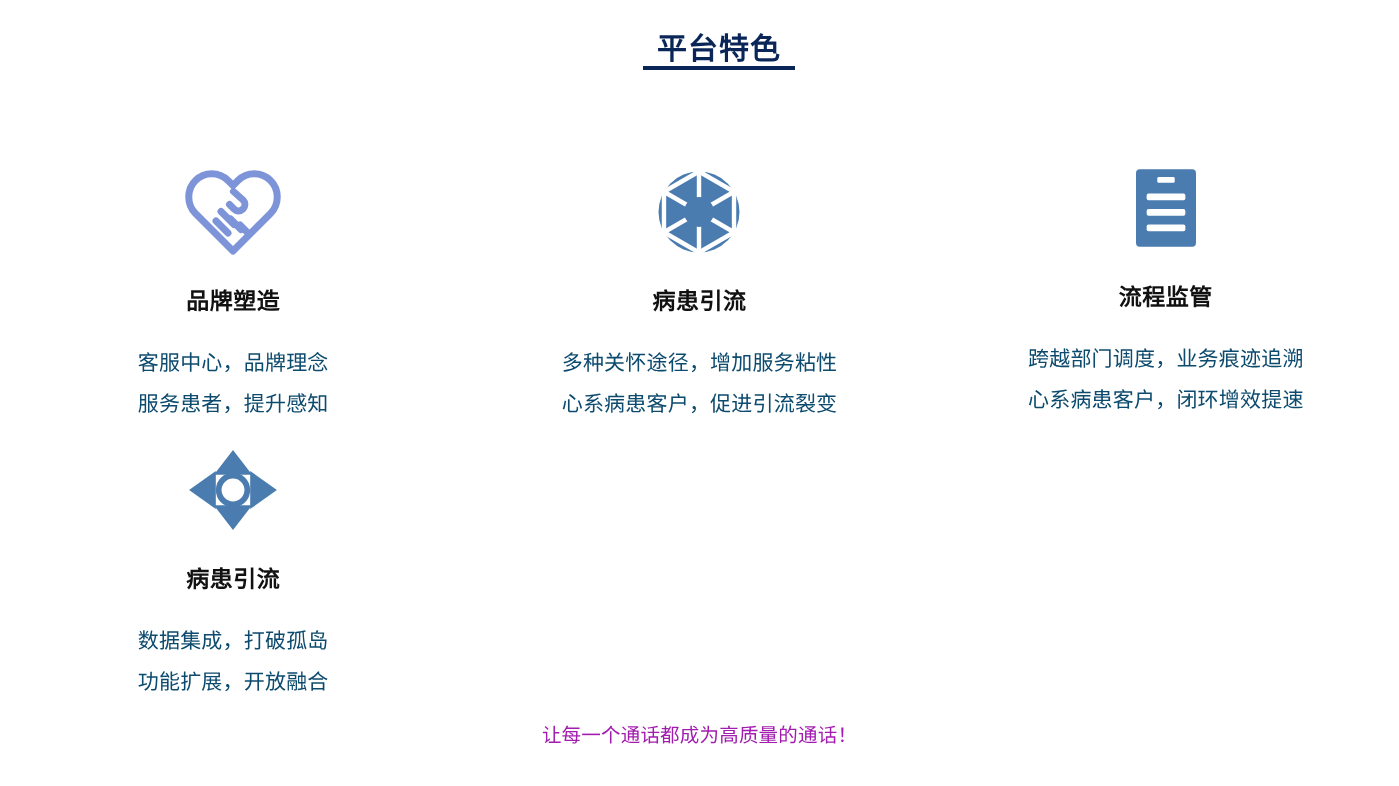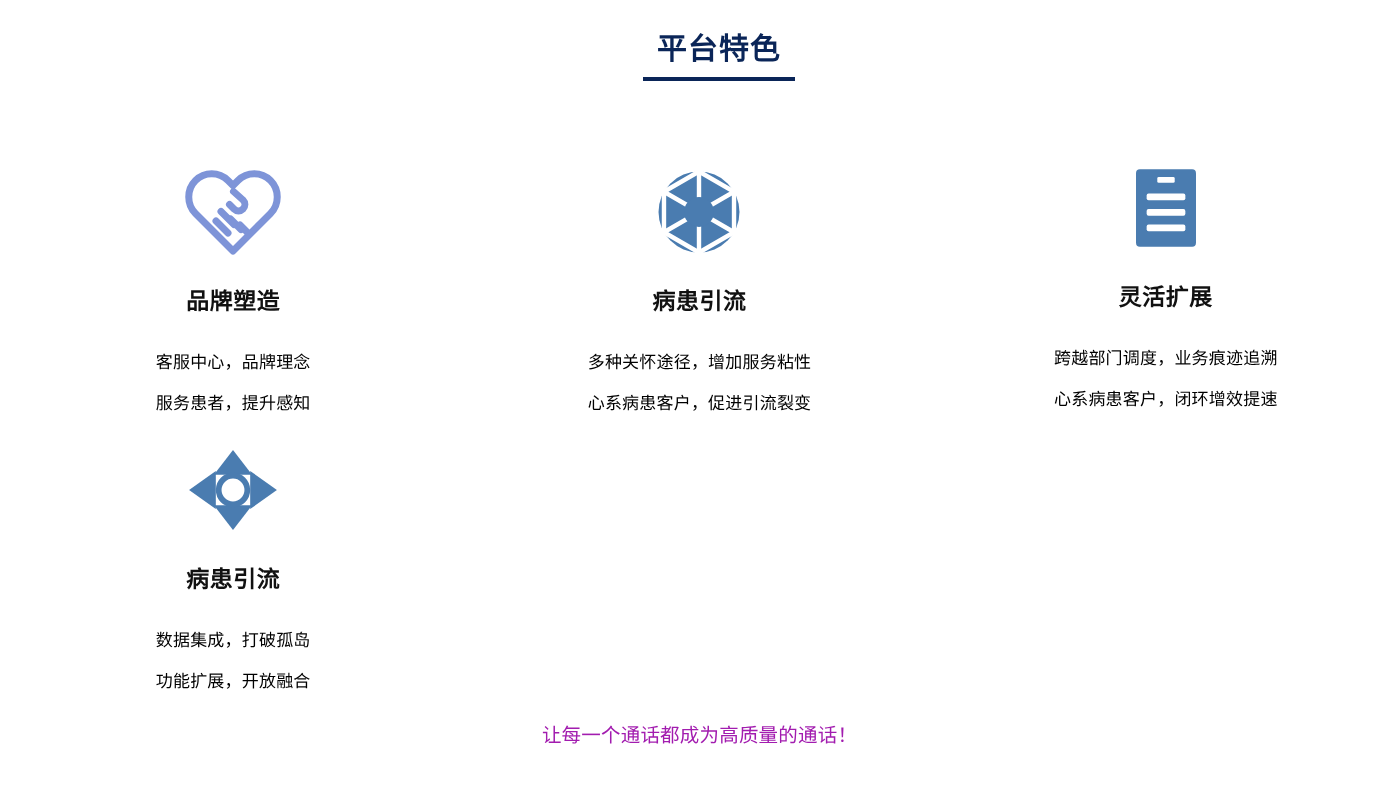--- a/index.html
+++ b/index.html
@@ -34,21 +34,20 @@
     text-align: center;
   }
 
   .section-title {
     display: inline-block;
     font-size: 30px;
     line-height: 42px;
     font-weight: 700;
     letter-spacing: 1px;
     color: #0a2558;
-    padding-bottom: 11px;
     position: relative;
     margin-left: 39px;
   }
 
   .section-title-underline {
     position: absolute;
     left: 50%;
     transform: translateX(-50%);
     bottom: 0;
     width: 152px;
@@ -88,23 +87,23 @@
   .feature-title {
     font-size: 23px;
     line-height: 30px;
     font-weight: 700;
     color: #111111;
     letter-spacing: 0.5px;
     margin-bottom: 26px;
   }
 
   .feature-desc {
-    font-size: 17px;
+    font-size: 21px;
     line-height: 41px;
-    color: #000000;
+    color: #0c4a6e;
     font-weight: 400;
     letter-spacing: 0.2px;
   }
 
   
   .features .row2 .feature-icon { height: 96px; margin-bottom: 26px; }
 
   
   .tagline {
     position: absolute;
@@ -187,21 +186,21 @@
     <div class="feature row2">
       <div class="feature-icon">
         <svg width="60" height="78" viewBox="0 0 62 80">
           <rect x="0" y="0" width="62" height="80" rx="4" fill="#4a7cb0"></rect>
           <rect x="22" y="8" width="18" height="6" rx="1.5" fill="#ffffff"></rect>
           <rect x="11" y="25" width="40" height="7" rx="2" fill="#ffffff"></rect>
           <rect x="11" y="41" width="40" height="7" rx="2" fill="#ffffff"></rect>
           <rect x="11" y="57" width="40" height="7" rx="2" fill="#ffffff"></rect>
         </svg>
       </div>
-      <div class="feature-title">灵活扩展</div>
+      <div class="feature-title">流程监管</div>
       <div class="feature-desc">
         <div>跨越部门调度，业务痕迹追溯</div>
         <div>心系病患客户，闭环增效提速</div>
       </div>
     </div>
 
 
     <div class="feature row2">
       <div class="feature-icon">
         <svg width="92" height="84" viewBox="0 0 96 88">

